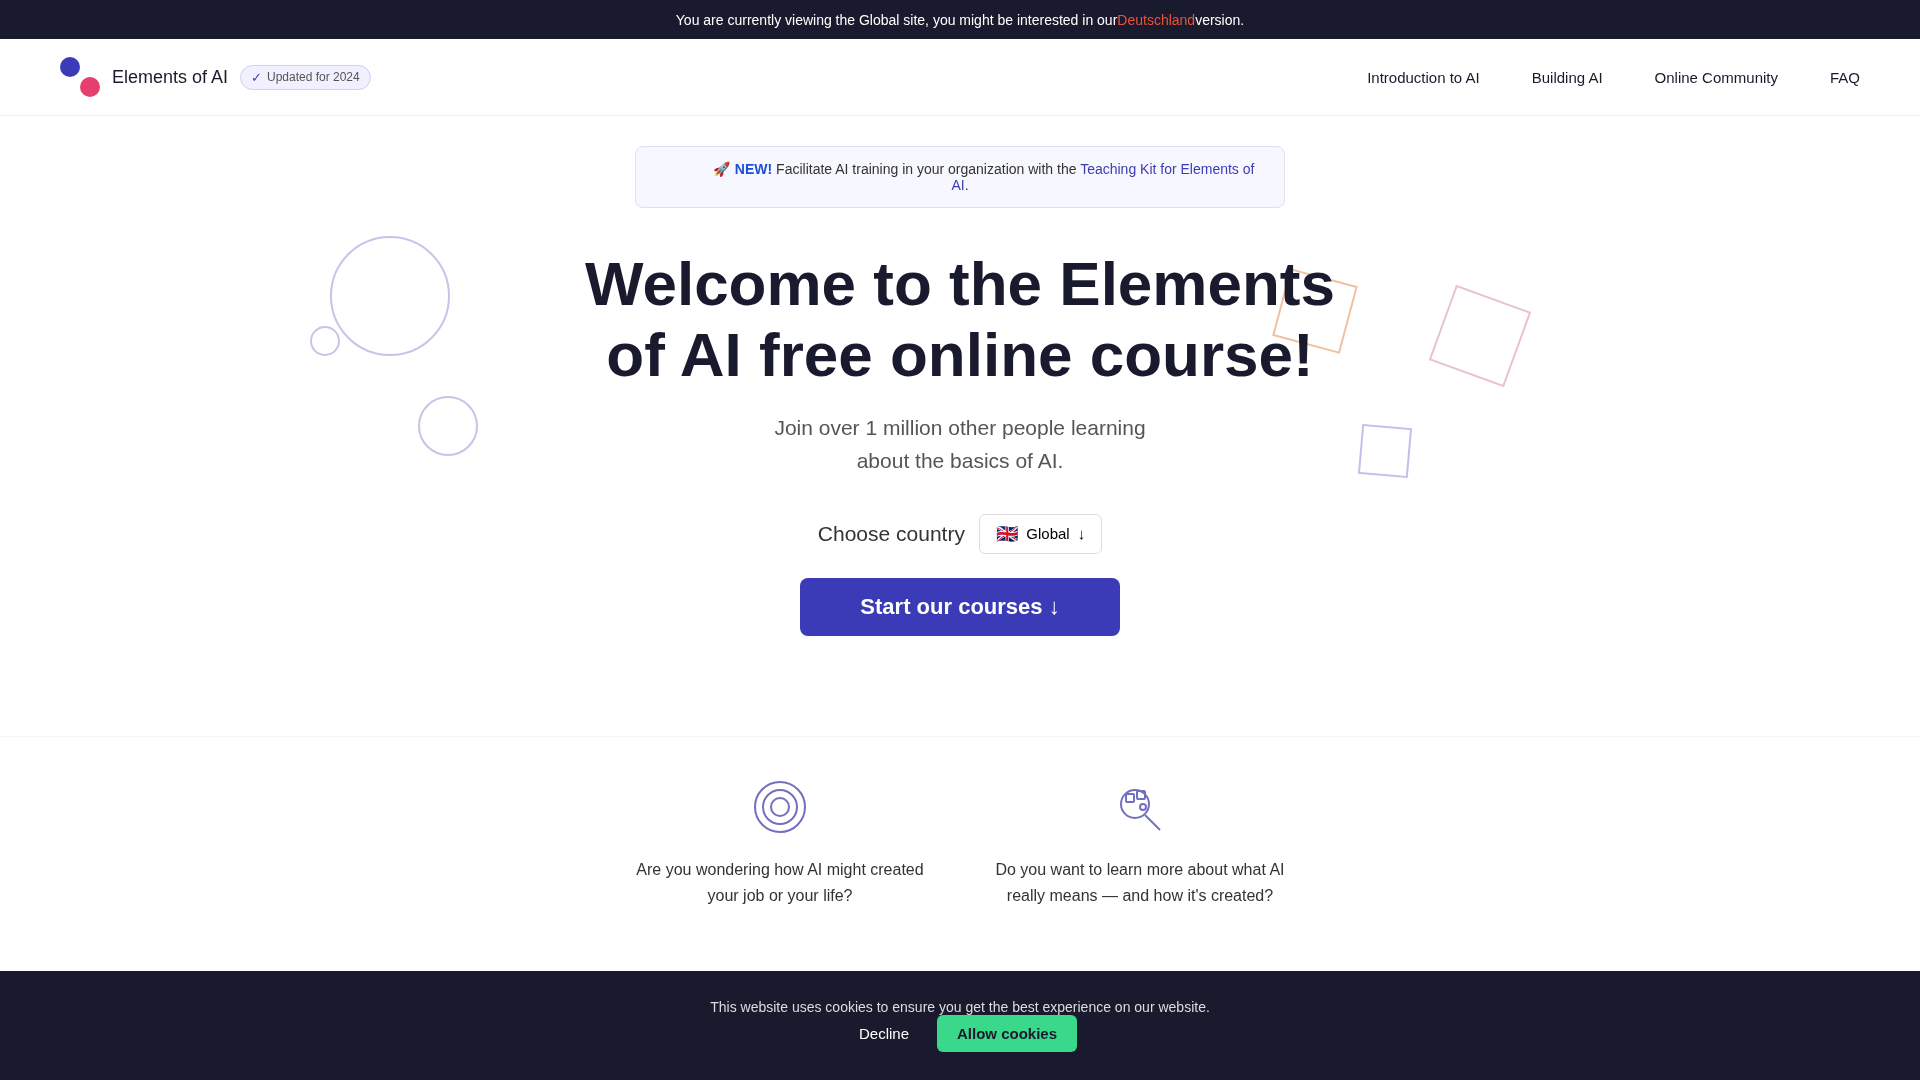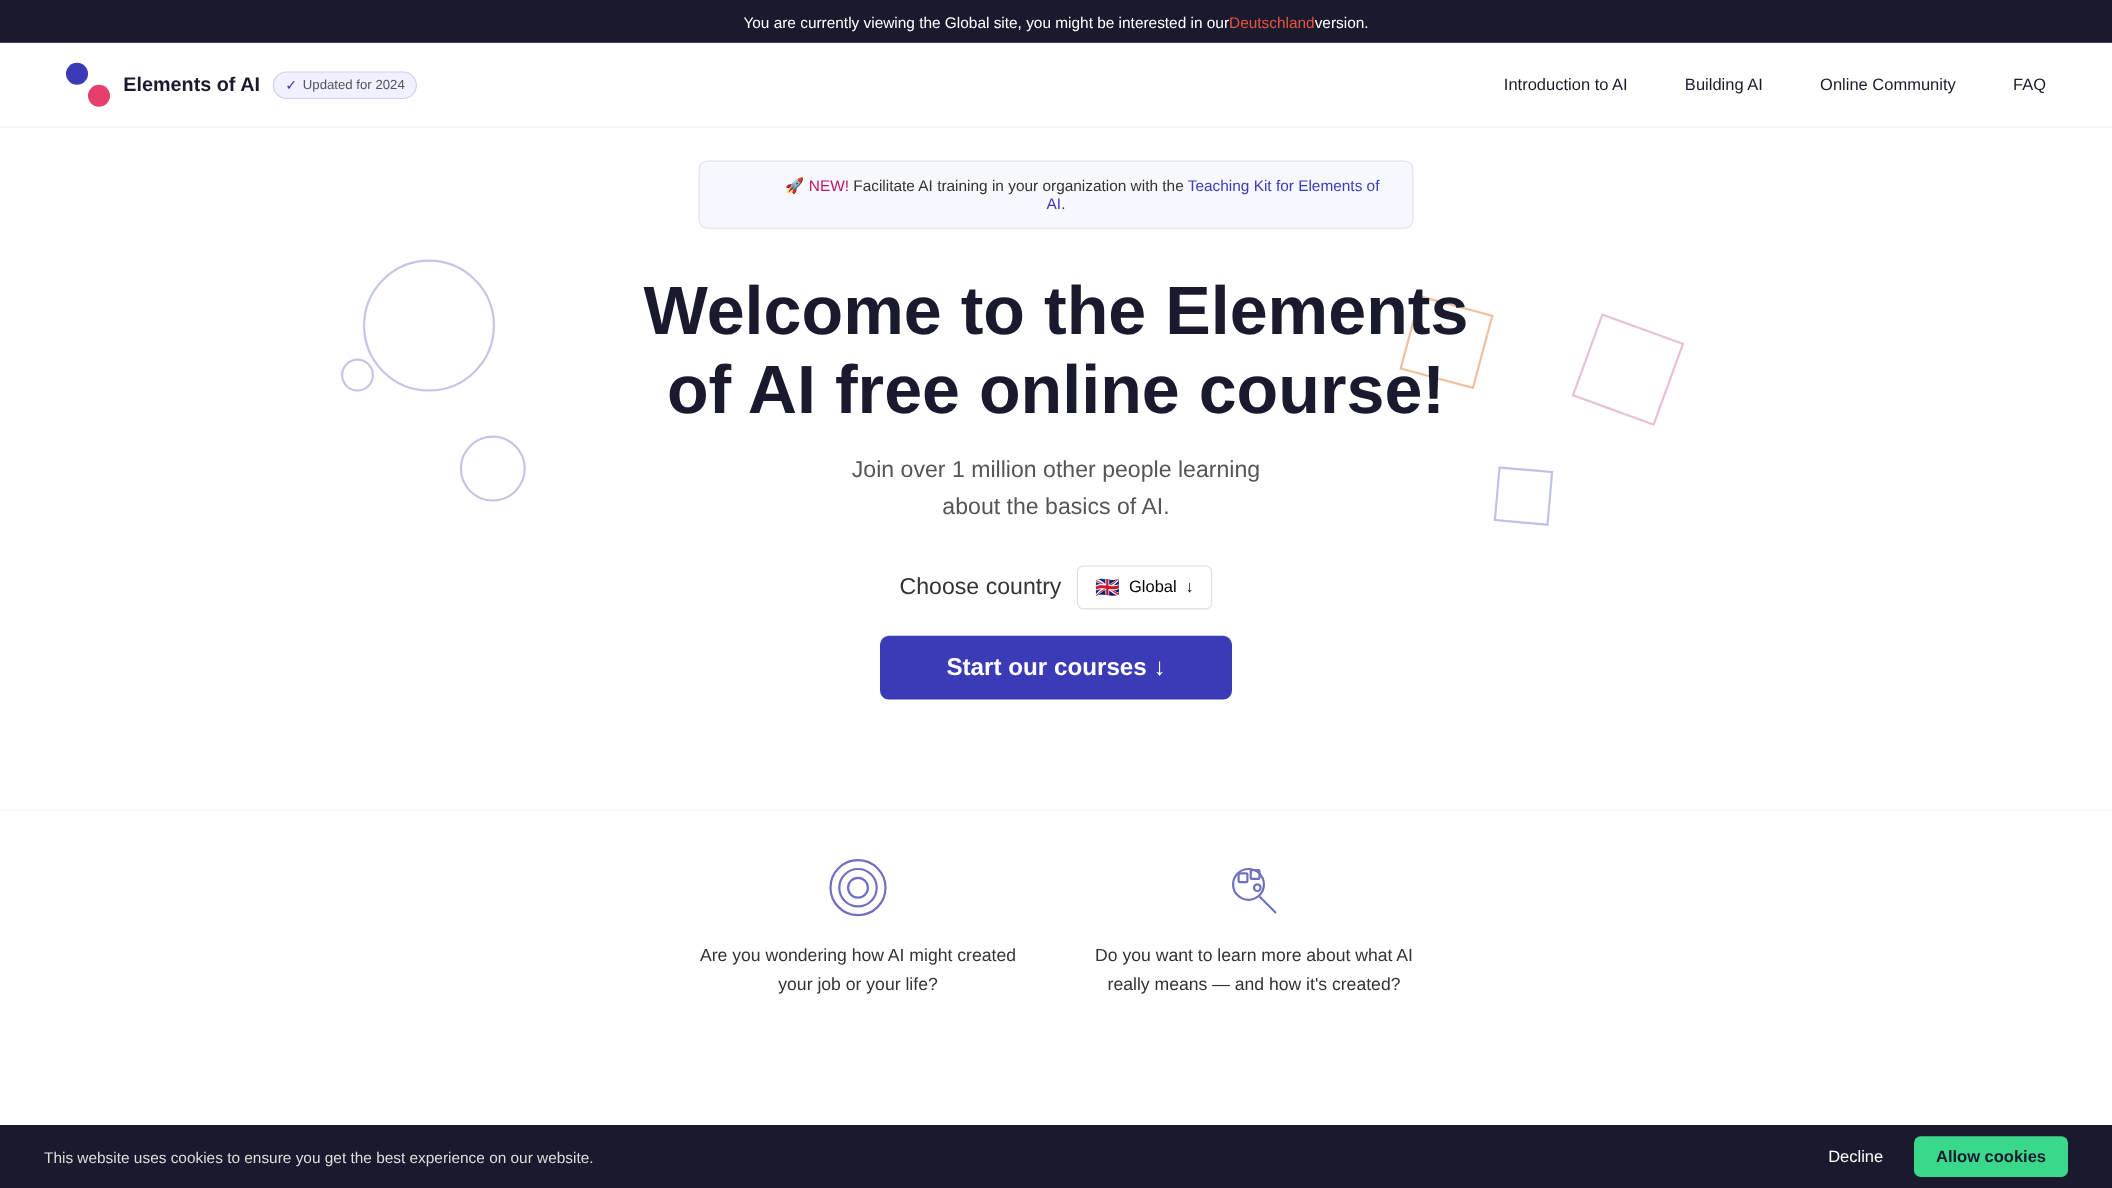--- a/index.html
+++ b/index.html
@@ -47,21 +47,21 @@
     }
     .logo-dot2 {
       width: 20px; height: 20px;
       background: #e63e6d;
       border-radius: 50%;
       position: absolute;
       bottom: 0; right: 0;
     }
     .logo-text {
       font-size: 18px;
-      font-weight: 700;
+      font-weight: 400;
       color: #1a1a2e;
     }
     .updated-badge {
       display: flex;
       align-items: center;
       gap: 5px;
       background: #f0f0ff;
       border: 1px solid #d0d0f0;
       border-radius: 20px;
       padding: 4px 10px;
@@ -118,21 +118,21 @@
       padding: 14px 24px;
       max-width: 650px;
       text-align: center;
       font-size: 14px;
       color: #333;
       margin-bottom: 40px;
       position: relative;
       z-index: 2;
     }
     .announcement a { color: #3b3bb8; text-decoration: none; }
-    .announcement .new-badge { color: #be185d; font-weight: 400; margin-left: 48px; }
+    .announcement .new-badge { color: #1d4ed8; font-weight: 700; margin-left: 48px; }
 
     .hero-title {
       font-size: 62px;
       font-weight: 800;
       color: #1a1a2e;
       text-align: center;
       line-height: 1.15;
       max-width: 800px;
       margin-bottom: 20px;
       position: relative;
@@ -223,22 +223,23 @@
     .cookie-banner {
       position: fixed;
       bottom: 0;
       left: 0;
       right: 0;
       background: #1a1a2e;
       color: #fff;
       display: flex;
       align-items: center;
       justify-content: space-between;
-      padding: 10px 40px;
+      padding: 28px 40px;
       z-index: 1000;
+      flex-direction: column;
     }
     .cookie-text { font-size: 14px; color: #ddd; max-width: 800px; }
     .cookie-actions { display: flex; gap: 12px; align-items: center; }
     .btn-decline {
       background: transparent;
       color: #fff;
       border: none;
       font-size: 15px;
       cursor: pointer;
       padding: 10px 16px;

